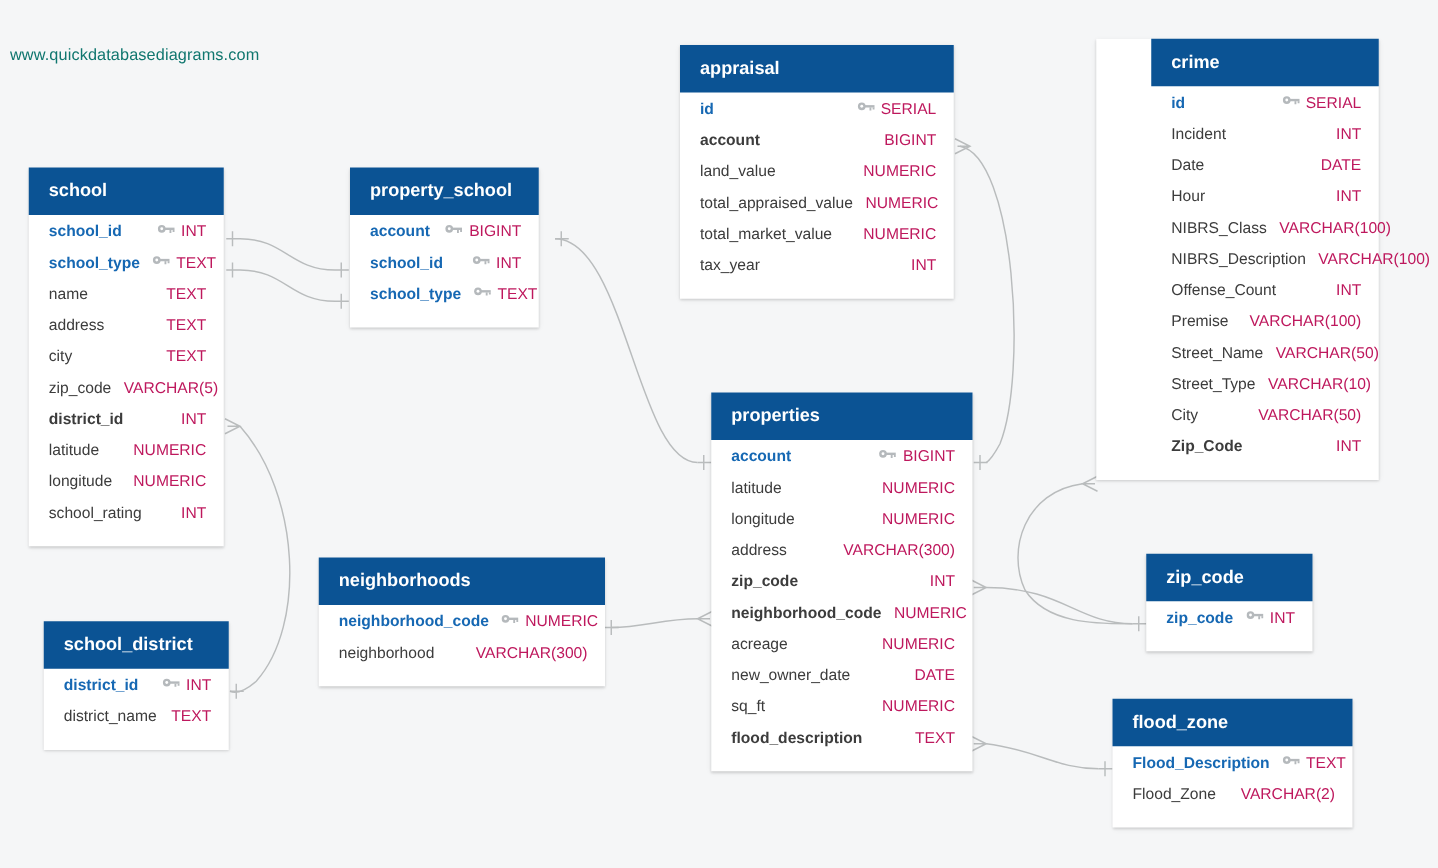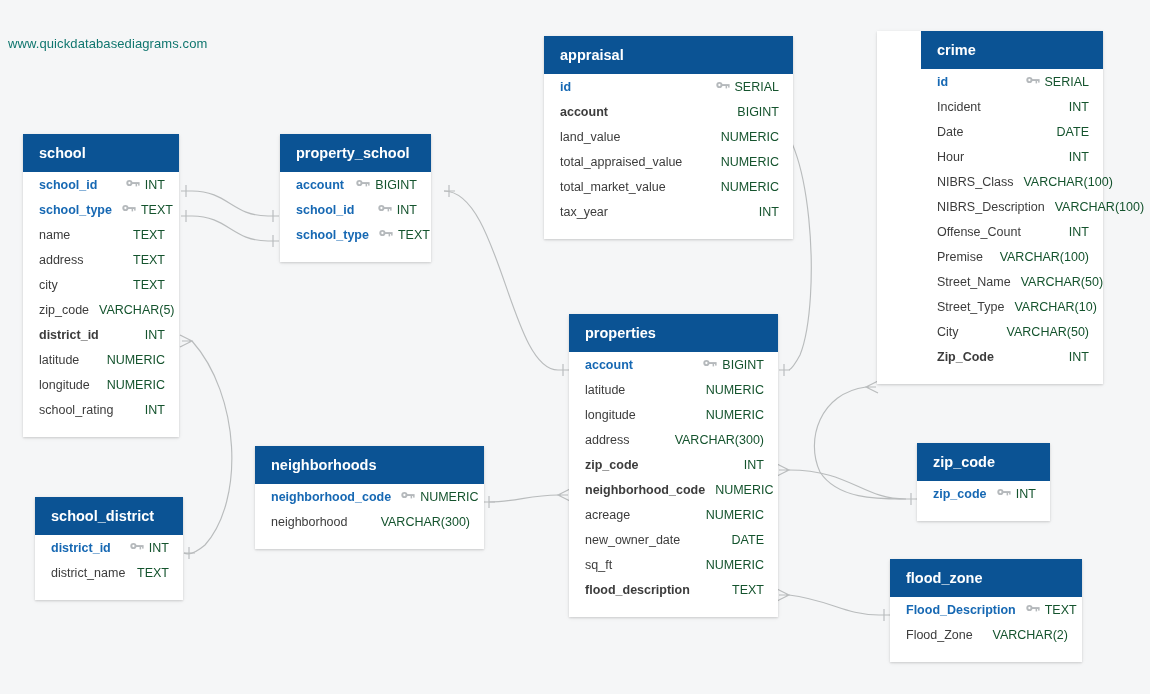--- a/index.html
+++ b/index.html
@@ -87,21 +87,21 @@
   }
   .row.fk .col-name {
     color: #3c3c3c;
     font-weight: bold;
   }
   .col-spacer {
     flex: 1 1 auto;
     min-width: 10px;
   }
   .col-type {
-    color: #14532d;
+    color: #be185d;
     flex: 0 0 auto;
     text-align: right;
   }
   .keyicon {
     display: inline-block;
     width: 14px;
     height: 10px;
     margin-right: 5px;
     vertical-align: -1px;
     flex: 0 0 auto;
@@ -300,21 +300,21 @@
               <circle cx="3.4" cy="5" r="1.15" fill="#ffffff"></circle>
               <rect x="5.6" y="4.1" width="8.0" height="1.9" fill="#b5b9bc"></rect>
               <rect x="9.6" y="5.9" width="1.5" height="2.5" fill="#b5b9bc"></rect>
               <rect x="12.1" y="5.9" width="1.5" height="1.7" fill="#b5b9bc"></rect>
             </svg>
           </span>
           <span class="col-type">TEXT</span>
         </div>
       </div>
     </div>
-    <div class="table" style="left: 544px; top: 36px; width: 249px;">
+    <div class="table" style="left: 544px; top: 36px; width: 219px;">
       <div class="table-header">appraisal</div>
       <div class="table-body">
         <div class="row pk">
           <span class="col-name">id</span>
           <span class="col-spacer"></span>
           <span class="keyicon">
             <svg width="14" height="10" viewBox="0 0 14 10">
               <circle cx="3.4" cy="5" r="3.1" fill="#b5b9bc"></circle>
               <circle cx="3.4" cy="5" r="1.15" fill="#ffffff"></circle>
               <rect x="5.6" y="4.1" width="8.0" height="1.9" fill="#b5b9bc"></rect>

